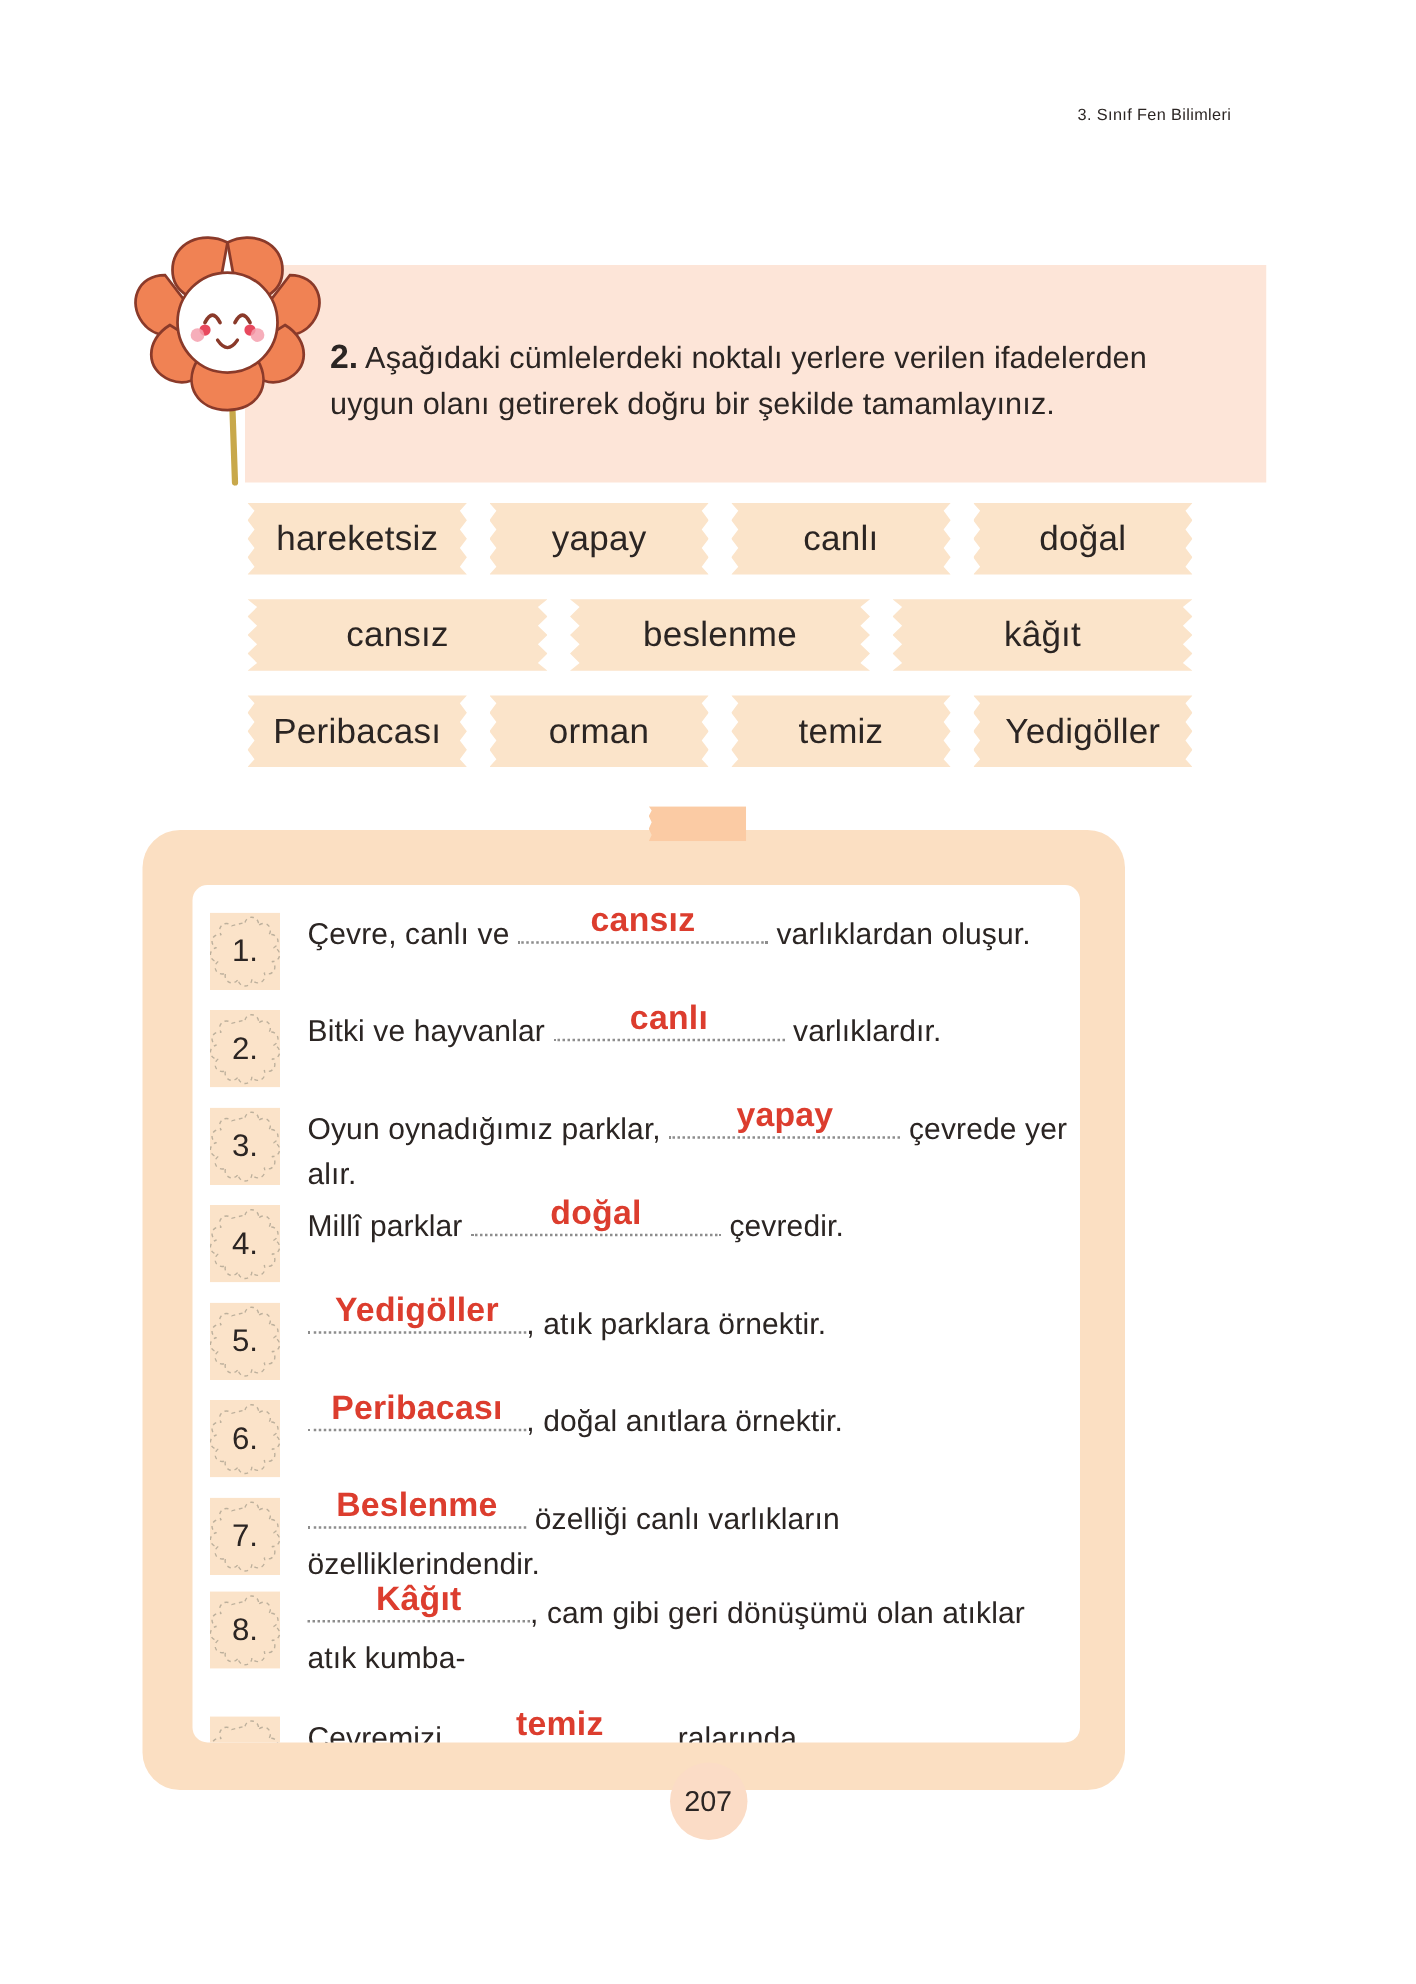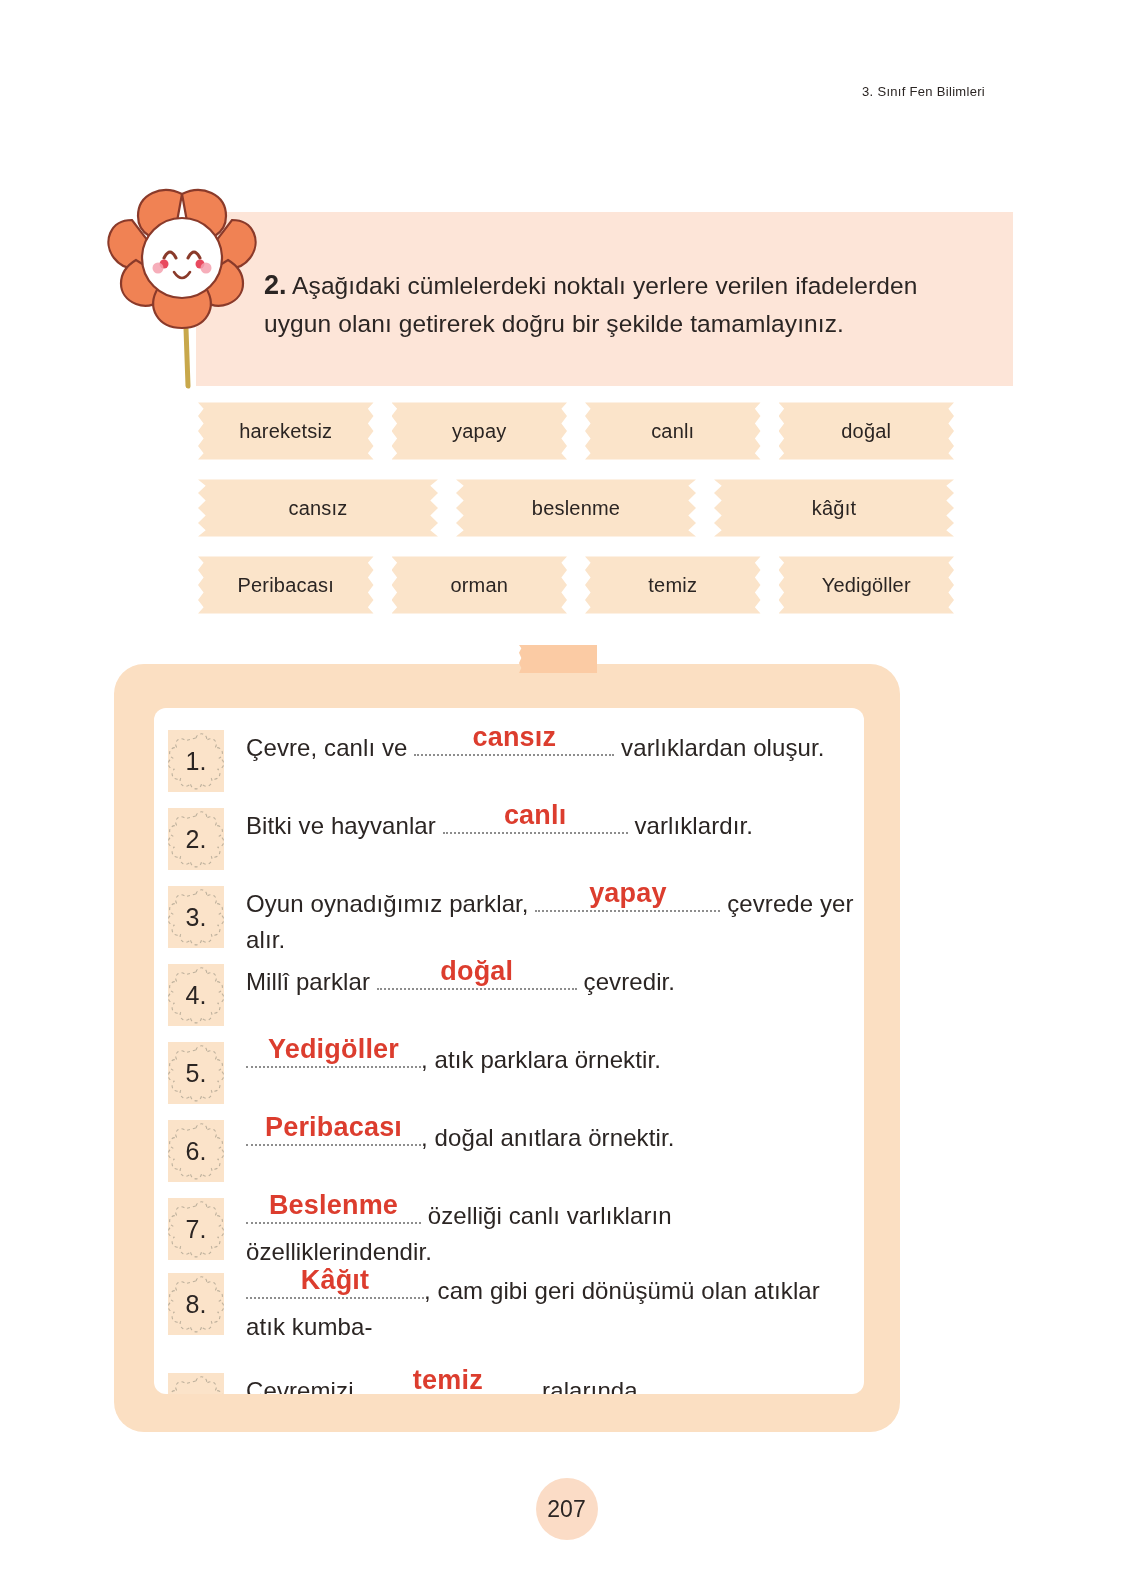--- a/index.html
+++ b/index.html
@@ -84,21 +84,21 @@
   .bank-row.r2 { top:77px; }
   .bank-row.r3 { top:154px; }
 
   .word-tile {
     position:relative;
     flex:1 1 0;
     height:62px;
     display:flex;
     align-items:center;
     justify-content:center;
-    font-size:20px;
+    font-size:28px;
     color:#2b2523;
     letter-spacing:.2px;
     background:#FBE4CA;
     -webkit-clip-path: polygon(
        0% 4%, 3.2% 14%, 0% 26%, 3.2% 38%, 0% 50%, 3.2% 62%, 0% 74%, 3.2% 86%, 0% 96%,
        100% 96%, 96.8% 86%, 100% 74%, 96.8% 62%, 100% 50%, 96.8% 38%, 100% 26%, 96.8% 14%, 100% 4%);
     clip-path: polygon(
        0% 4%, 3.2% 14%, 0% 26%, 3.2% 38%, 0% 50%, 3.2% 62%, 0% 74%, 3.2% 86%, 0% 96%,
        100% 96%, 96.8% 86%, 100% 74%, 96.8% 62%, 100% 50%, 96.8% 38%, 100% 26%, 96.8% 14%, 100% 4%);
   }
@@ -193,21 +193,21 @@
     line-height:1;
     white-space:nowrap;
     letter-spacing:.2px;
   }
 
   
   .page-number {
     position:absolute;
     left:50%;
     transform:translateX(-50%);
-    top:1478px;
+    top:1410px;
     width:62px;
     height:62px;
     border-radius:50%;
     background:#FBDCC6;
     display:flex;
     align-items:center;
     justify-content:center;
     font-size:23px;
     color:#2b2523;
   }

